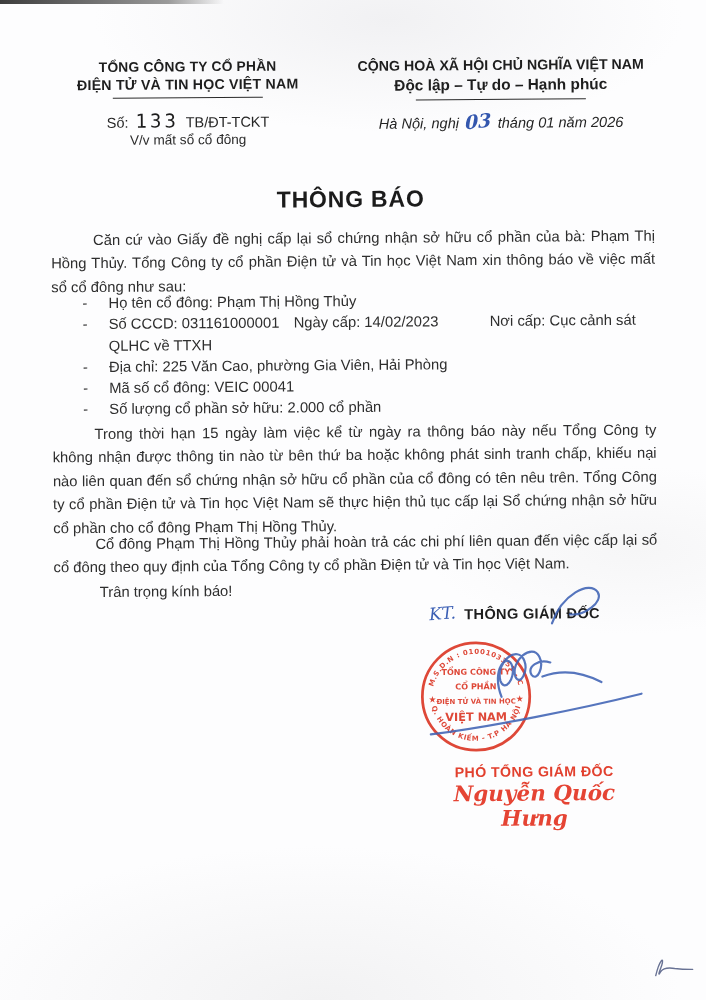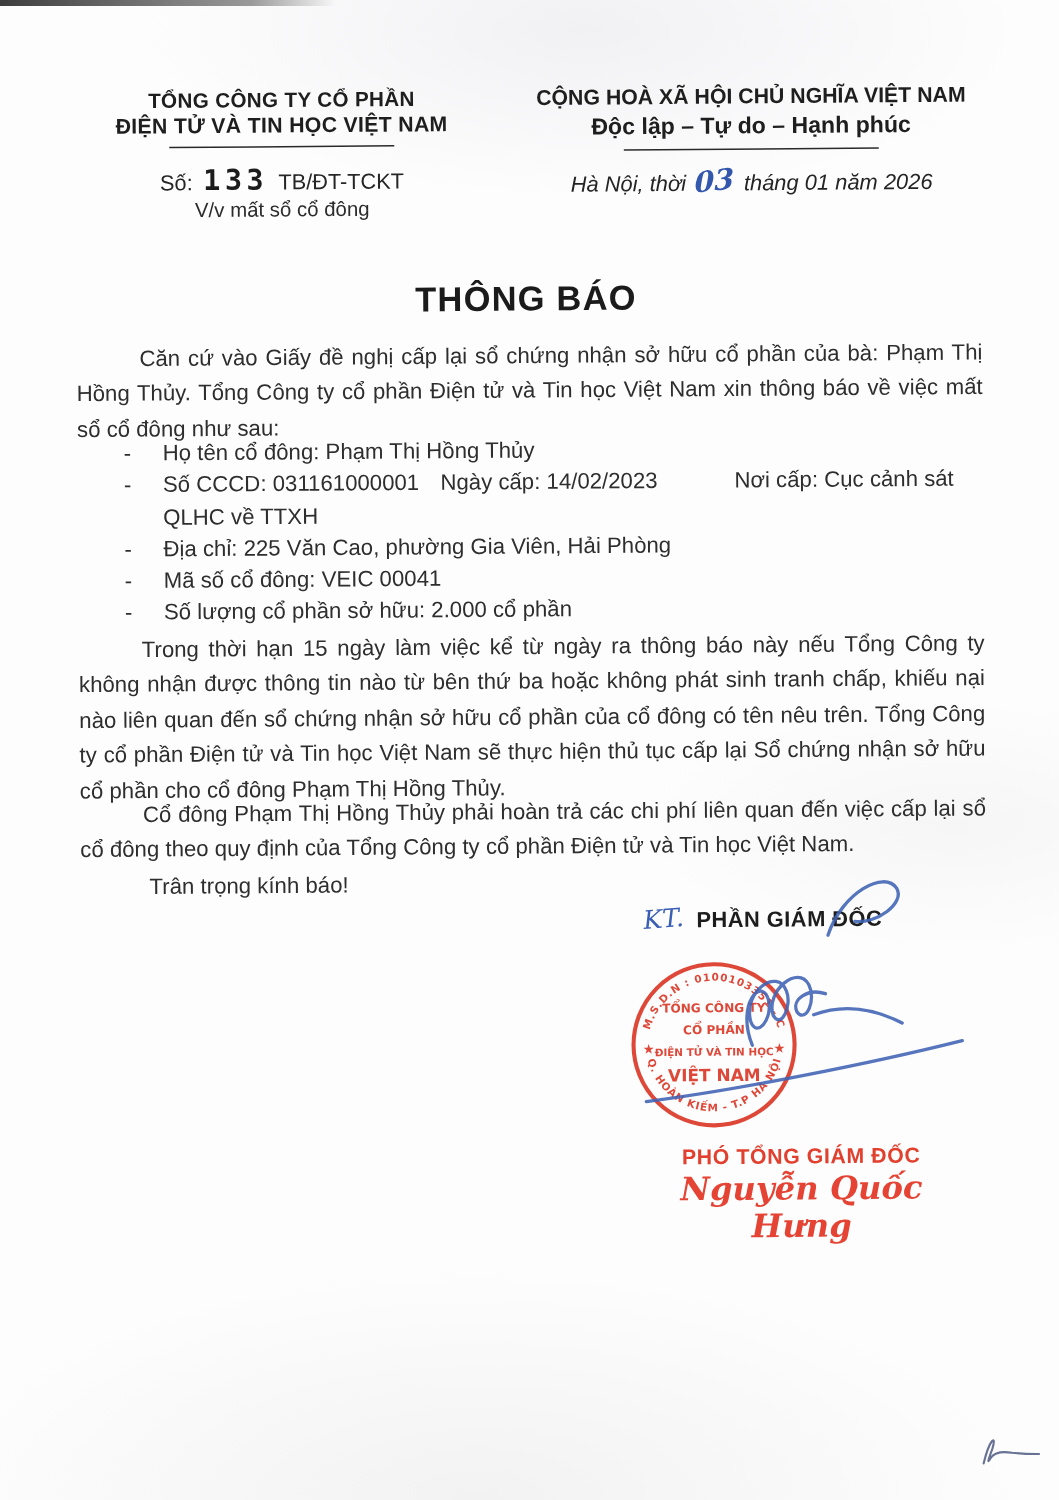--- a/index.html
+++ b/index.html
@@ -19,21 +19,21 @@
   .hdr-left{position:absolute;top:58px;left:60px;width:262px;text-align:center;}
   .hdr-right{position:absolute;top:58px;left:342px;width:324px;text-align:center;}
   .hl1{font-size:13.8px;font-weight:bold;color:#1e1e1e;letter-spacing:.2px;}
   .hl2{font-size:14.2px;font-weight:bold;color:#1e1e1e;margin-top:2px;letter-spacing:.2px;}
   .rule{height:2px;border-bottom:1.6px solid #2a2a2a;margin:3px auto 0;}
   .rule-l{width:150px;}
   .rule-r{width:170px;}
   .nl1{font-size:14.2px;font-weight:bold;color:#1e1e1e;}
   .nl2{font-size:15.4px;font-weight:bold;color:#1e1e1e;margin-top:3px;}
   .num-line{margin-top:11px;font-size:14.5px;color:#262626;}
-  .doc-num{font-family:"DejaVu Sans Mono",monospace;font-weight:bold;font-size:19px;
+  .doc-num{font-family:"DejaVu Sans Mono",monospace;font-weight:normal;font-size:19px;
     letter-spacing:3px;color:#1c1c1c;padding:0 3px;}
   .subject{font-size:13.6px;color:#2c2c2c;margin-top:1px;}
   .date-line{margin-top:12px;font-size:14.6px;font-style:italic;color:#242424;}
   .day-hand{display:inline-block;font-family:"DejaVu Serif",serif;font-style:italic;
     font-weight:bold;font-size:19px;color:#3457ae;transform:rotate(-6deg) skewX(-6deg);
     padding:0 2px;line-height:1;}
   .title{position:absolute;top:186px;left:0;width:100%;text-align:center;
     font-size:23px;font-weight:bold;color:#1b1b1b;letter-spacing:.8px;}
   .para{position:absolute;left:53px;width:604px;font-size:14.8px;line-height:23.4px;
     text-align:justify;text-indent:42px;color:#2e2e2e;}
@@ -79,21 +79,21 @@
         <span>TB/ĐT-TCKT</span>
       </div>
       <div class="subject">V/v mất sổ cổ đông</div>
     </div>
 
     <div class="hdr-right">
       <div class="nl1">CỘNG HOÀ XÃ HỘI CHỦ NGHĨA VIỆT NAM</div>
       <div class="nl2">Độc lập – Tự do – Hạnh phúc</div>
       <div class="rule rule-r"></div>
       <div class="date-line">
-        <span>Hà Nội, thời</span>
+        <span>Hà Nội, nghị</span>
         <span class="day-hand">03</span>
         <span>tháng 01 năm 2026</span>
       </div>
     </div>
 
     <div class="title">THÔNG BÁO</div>
 
     <div class="para p1">Căn cứ vào Giấy đề nghị cấp lại sổ chứng nhận sở hữu cổ phần của bà: Phạm Thị Hồng Thủy. Tổng Công ty cổ phần Điện tử và Tin học Việt Nam xin thông báo về việc mất sổ cổ đông như sau:</div>
 
     <div class="details">
@@ -121,21 +121,21 @@
         <span class="detail-text">Số lượng cổ phần sở hữu: 2.000 cổ phần</span>
       </div>
     </div>
 
     <div class="para p2">Trong thời hạn 15 ngày làm việc kể từ ngày ra thông báo này nếu Tổng Công ty không nhận được thông tin nào từ bên thứ ba hoặc không phát sinh tranh chấp, khiếu nại nào liên quan đến sổ chứng nhận sở hữu cổ phần của cổ đông có tên nêu trên. Tổng Công ty cổ phần Điện tử và Tin học Việt Nam sẽ thực hiện thủ tục cấp lại Sổ chứng nhận sở hữu cổ phần cho cổ đông Phạm Thị Hồng Thủy.</div>
     <div class="para p3">Cổ đông Phạm Thị Hồng Thủy phải hoàn trả các chi phí liên quan đến việc cấp lại sổ cổ đông theo quy định của Tổng Công ty cổ phần Điện tử và Tin học Việt Nam.</div>
     <div class="closing">Trân trọng kính báo!</div>
 
     <div class="kt-line">
       <span class="kt">KT.</span>
-      <span class="kt-title">PHẦN GIÁM ĐỐC</span>
+      <span class="kt-title">THÔNG GIÁM ĐỐC</span>
     </div>
 
     <svg class="seal" viewBox="0 0 140 140" xmlns="http://www.w3.org/2000/svg">
       <circle cx="70" cy="70" r="66.5" fill="none" stroke="#dc3b2a" stroke-width="3.4"></circle>
       <path id="arcTop" d="M 15,72 A 55,55 0 0 1 125,72" fill="none"></path>
       <path id="arcBottom" d="M 13,68 A 57,57 0 0 0 127,68" fill="none"></path>
       <text font-family="DejaVu Sans, sans-serif" font-size="8.6" font-weight="bold" fill="#dc3b2a" letter-spacing="0.8">
         <textPath href="#arcTop" startOffset="50%" text-anchor="middle">M.S.D.N : 0100103351 - C</textPath>
       </text>
       <text font-family="DejaVu Sans, sans-serif" font-size="8.6" font-weight="bold" fill="#dc3b2a" letter-spacing="0.8">

